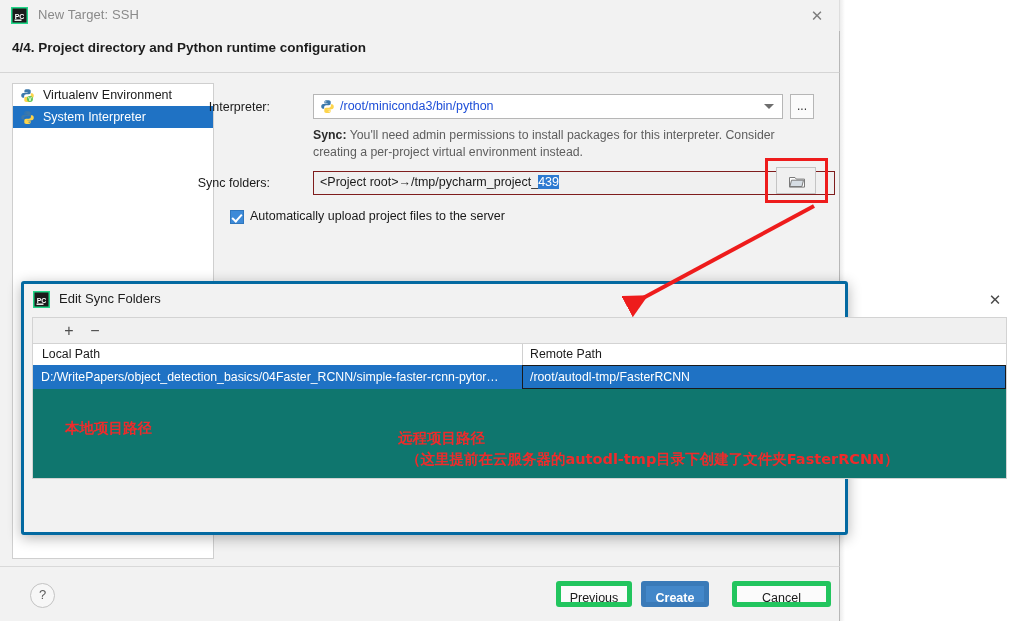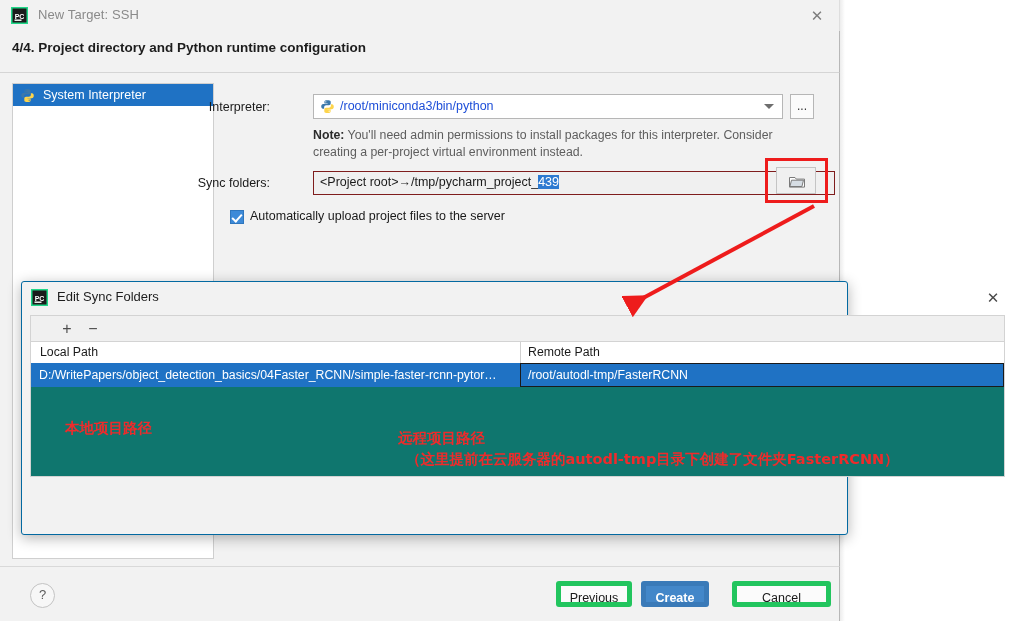--- a/index.html
+++ b/index.html
@@ -295,21 +295,21 @@
   #btn-previous { left: 556px; top: 581px; width: 76px; }
   #btn-create   { left: 641px; top: 581px; width: 68px; }
   #btn-cancel   { left: 732px; top: 581px; width: 99px; }
 
   
   #sync-dialog {
     position: absolute;
     left: 21px; top: 281px;
     width: 827px; height: 254px;
     background: #f2f2f2;
-    border: 1px solid #0369a1;
+    border: 3px solid #0369a1;
     border-radius: 3px;
     box-shadow: 0 3px 14px rgba(0,0,0,0.30);
     box-sizing: border-box;
   }
   #sync-dialog .sd-titlebar {
     position: absolute;
     left: 0; top: 0;
     width: 991px; height: 30px;
   }
   #sync-dialog .sd-titlebar .pc-icon {
@@ -452,20 +452,31 @@
       </svg>
     </span>
     <span class="title-text">New Target: SSH</span>
     <span class="close-x">✕</span>
   </div>
 
   <div class="step-heading">4/4. Project directory and Python runtime configuration</div>
   <div class="main-separator"></div>
 
   <div id="env-list">
+    <div class="env-item">
+      <span class="env-icon">
+        <svg width="15" height="15" viewBox="0 0 16 16">
+          <path d="M8 1.2c-2 0-3.3.5-3.3 1.6v1.9h3.4v.5H3.4c-1.2 0-2.1 1-2.1 2.6s.7 2.7 1.9 2.7h1.2V8.7c0-1.2 1-2.1 2.2-2.1h3c1 0 1.8-.8 1.8-1.8V2.8c0-1-.9-1.6-3.4-1.6z" fill="#3c78aa"></path>
+          <path d="M8 14.8c2 0 3.3-.5 3.3-1.6v-1.9H7.9v-.5h4.7c1.2 0 2.1-1 2.1-2.6s-.7-2.7-1.9-2.7h-1.2v1.8c0 1.2-1 2.1-2.2 2.1h-3c-1 0-1.8.8-1.8 1.8v2c0 1 .9 1.6 3.4 1.6z" fill="#fdd44b"></path>
+          <circle cx="10.6" cy="11.6" r="3.2" fill="#61c554"></circle>
+          <text x="10.6" y="14" font-size="5.5" font-weight="bold" fill="#ffffff" text-anchor="middle" font-family="Liberation Sans, sans-serif">V</text>
+        </svg>
+      </span>
+      <span>Virtualenv Environment</span>
+    </div>
     <div class="env-item selected">
       <span class="env-icon">
         <svg width="15" height="15" viewBox="0 0 16 16">
           <path d="M8 1.2c-2 0-3.3.5-3.3 1.6v1.9h3.4v.5H3.4c-1.2 0-2.1 1-2.1 2.6s.7 2.7 1.9 2.7h1.2V8.7c0-1.2 1-2.1 2.2-2.1h3c1 0 1.8-.8 1.8-1.8V2.8c0-1-.9-1.6-3.4-1.6zM6.2 2.4a.63.63 0 110 1.26.63.63 0 010-1.26z" fill="#3c78aa"></path>
           <path d="M8 14.8c2 0 3.3-.5 3.3-1.6v-1.9H7.9v-.5h4.7c1.2 0 2.1-1 2.1-2.6s-.7-2.7-1.9-2.7h-1.2v1.8c0 1.2-1 2.1-2.2 2.1h-3c-1 0-1.8.8-1.8 1.8v2c0 1 .9 1.6 3.4 1.6zm1.8-1.2a.63.63 0 110-1.26.63.63 0 010 1.26z" fill="#fdd44b"></path>
         </svg>
       </span>
       <span>System Interpreter</span>
     </div>
   </div>
@@ -477,21 +488,21 @@
         <path d="M8 1.2c-2 0-3.3.5-3.3 1.6v1.9h3.4v.5H3.4c-1.2 0-2.1 1-2.1 2.6s.7 2.7 1.9 2.7h1.2V8.7c0-1.2 1-2.1 2.2-2.1h3c1 0 1.8-.8 1.8-1.8V2.8c0-1-.9-1.6-3.4-1.6zM6.2 2.4a.63.63 0 110 1.26.63.63 0 010-1.26z" fill="#3c78aa"></path>
         <path d="M8 14.8c2 0 3.3-.5 3.3-1.6v-1.9H7.9v-.5h4.7c1.2 0 2.1-1 2.1-2.6s-.7-2.7-1.9-2.7h-1.2v1.8c0 1.2-1 2.1-2.2 2.1h-3c-1 0-1.8.8-1.8 1.8v2c0 1 .9 1.6 3.4 1.6zm1.8-1.2a.63.63 0 110-1.26.63.63 0 010 1.26z" fill="#fdd44b"></path>
       </svg>
     </span>
     <span class="combo-value">/root/miniconda3/bin/python</span>
     <span class="caret"></span>
   </div>
   <div id="interpreter-browse">...</div>
 
   <div id="interpreter-note">
-    <b>Note:</b><span> You'll need admin permissions to install packages for this interpreter. Consider creating a per-project virtual environment instead.</span>
+    <b>Sync:</b><span> You'll need admin permissions to install packages for this interpreter. Consider creating a per-project virtual environment instead.</span>
   </div>
 
   <div class="field-label" id="sync-label">Sync folders:</div>
   <div id="sync-field">
     <span class="sync-text"><span>&lt;Project root&gt;→/tmp/pycharm_project_</span><span class="sel">439</span></span>
   </div>
   <div id="sync-browse">
     <span class="folder-ico">
       <svg width="16" height="13" viewBox="0 0 16 13">
         <path d="M0.5 2.5h5.5l1.3 1.6H15.5v8H0.5z" fill="#ffffff" stroke="#7a7a7a" stroke-width="1"></path>

